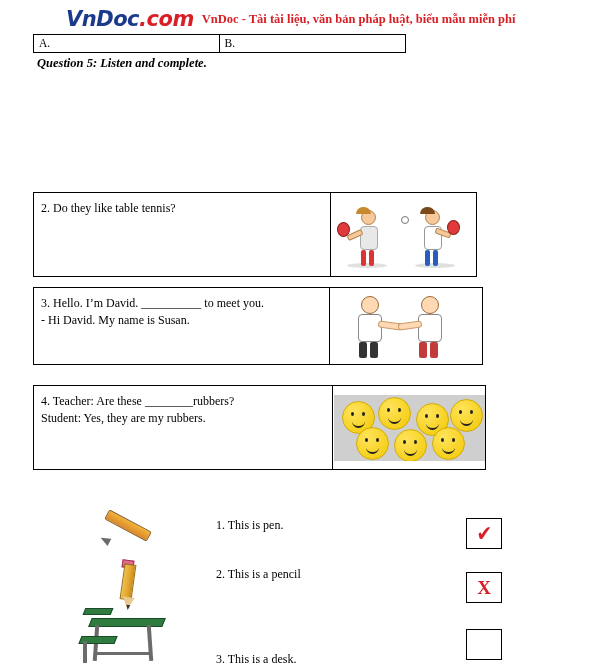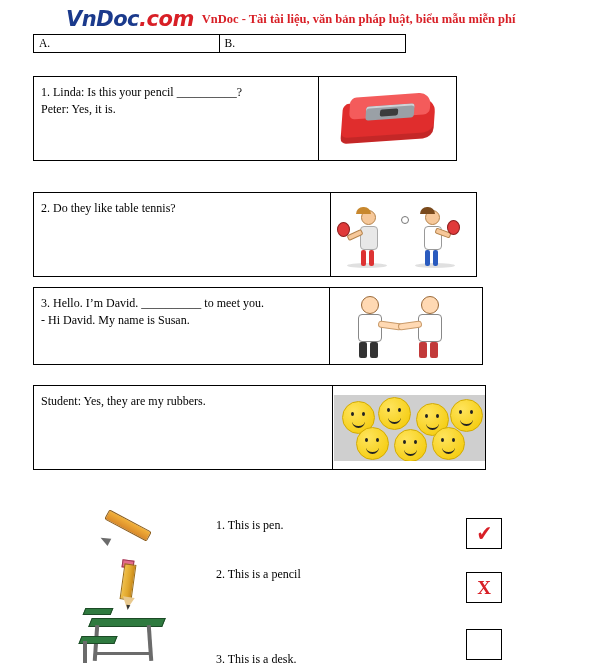--- a/index.html
+++ b/index.html
@@ -316,35 +316,22 @@
       <span class="vn">VnDoc</span><span class="dot">.</span><span class="com">com</span>
     </div>
     <div class="header-title">VnDoc - Tài tài liệu, văn bản pháp luật, biểu mẫu miễn phí</div>
   </div>
 
   <div class="ab-row">
     <div class="ab-cell first">A.</div>
     <div class="ab-cell">B.</div>
   </div>
 
-
-  <div class="ex ex1">
-    <div class="text-cell">
-      <div>1. Linda: Is this your pencil __________?</div>
-      <div>Peter: Yes, it is.</div>
-    </div>
-    <div class="img-cell">
-      <div class="sharpener">
-        <div class="sharp-body"></div>
-        <div class="sharp-top"></div>
-        <div class="sharp-blade"></div>
-        <div class="sharp-hole"></div>
-      </div>
-    </div>
-  </div>
+  <div class="q5-heading">Question 5: Listen and complete.</div>
+
 
   <div class="ex ex2">
     <div class="text-cell">
       <div>2. Do they like table tennis?</div>
     </div>
     <div class="img-cell">
       <div class="tt">
         <div class="shadow" style="left:14px;"></div>
         <div class="shadow" style="left:82px;"></div>
 
@@ -411,20 +398,21 @@
             </div>
             <div class="arm2" style="width:22px;top:26px;left:-20px;transform:rotate(-8deg);"></div>
           </div>
         </div>
       </div>
     </div>
   </div>
 
   <div class="ex ex4">
     <div class="text-cell">
+      <div>4. Teacher: Are these ________rubbers?</div>
       <div>Student: Yes, they are my rubbers.</div>
     </div>
     <div class="img-cell">
       <div class="er">
         <div class="face" style="left:8px;top:6px;">
           <div class="eye l"></div>
             <div class="eye r"></div>
             <div class="mouth"></div>
         </div>
         <div class="face" style="left:44px;top:2px;">

